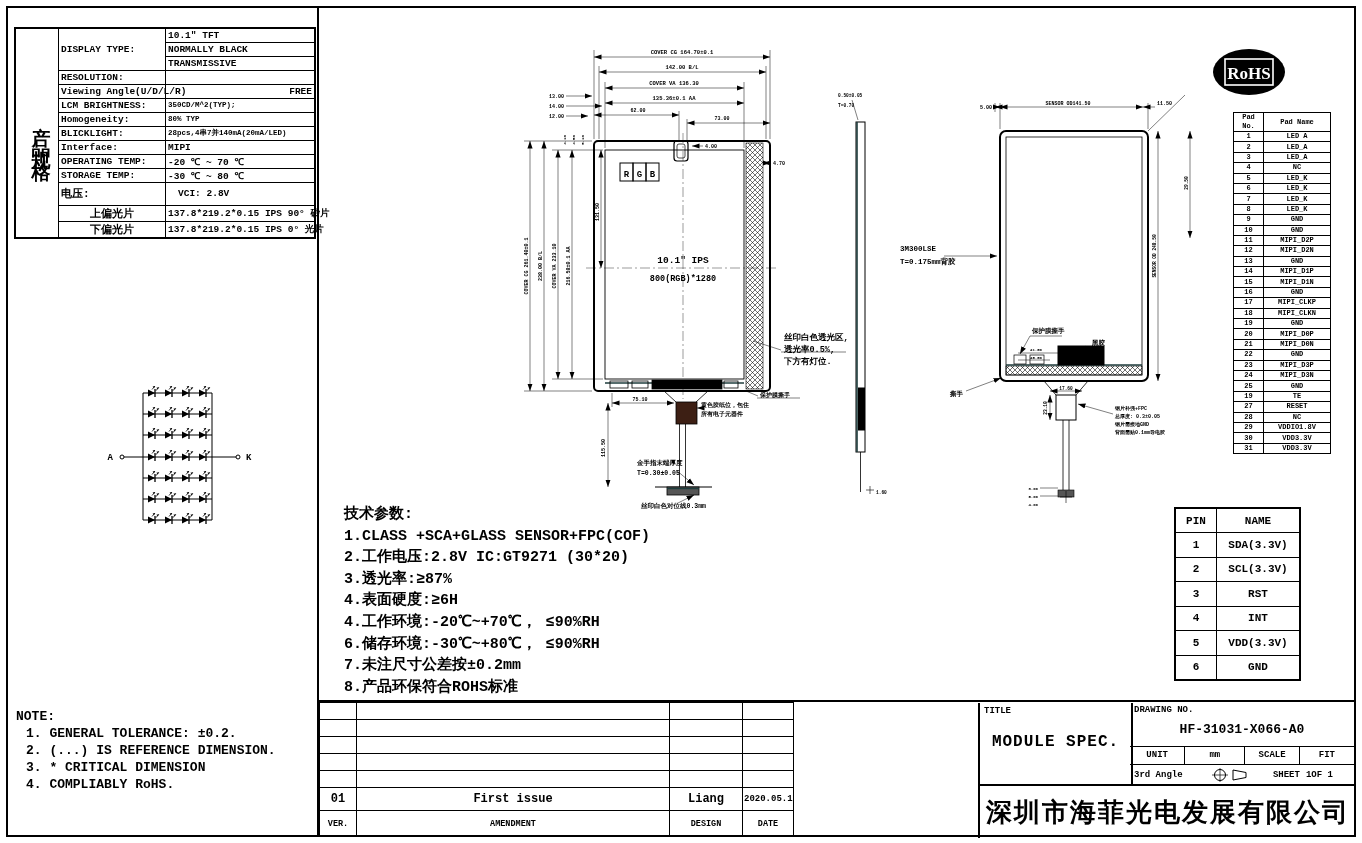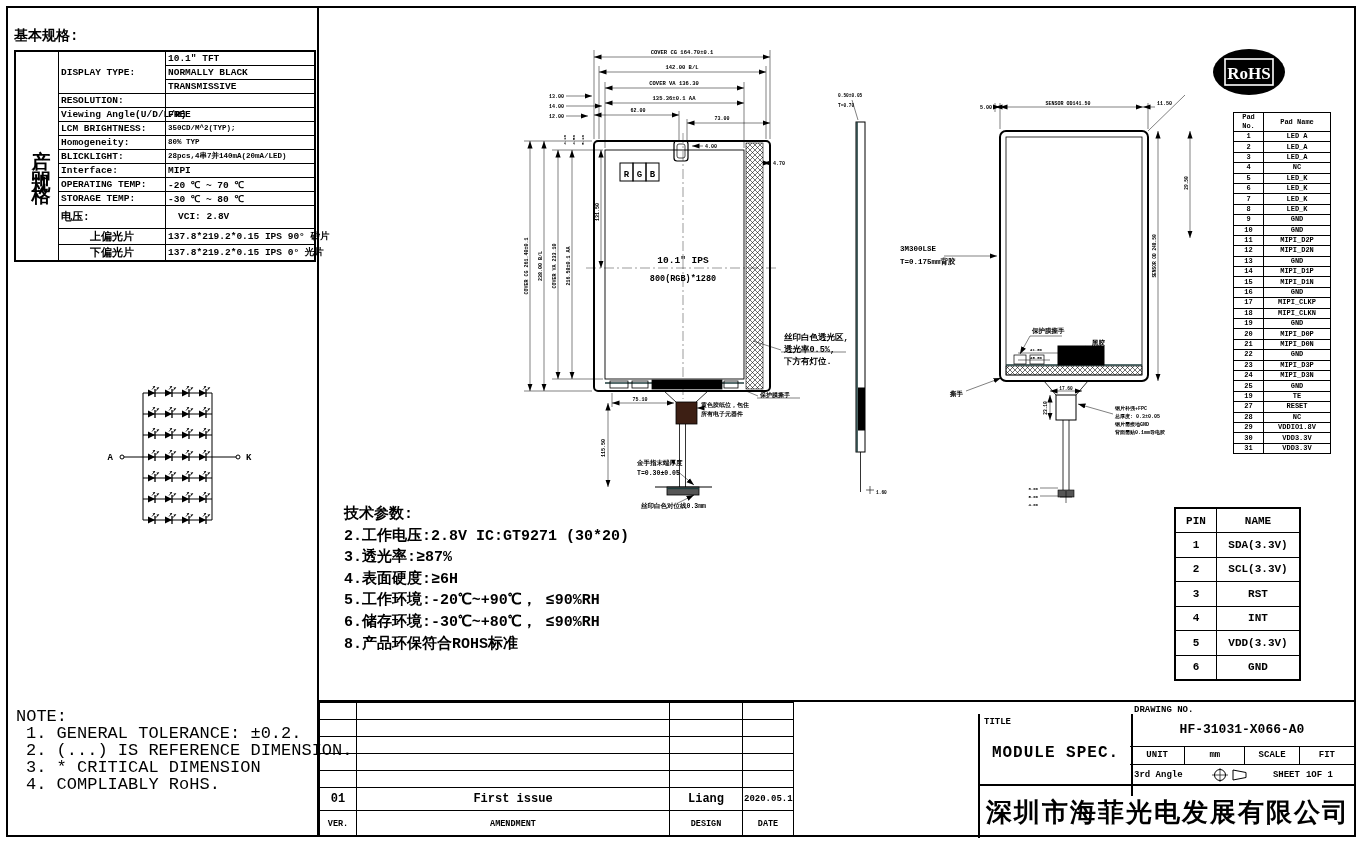--- a/index.html
+++ b/index.html
@@ -18,21 +18,21 @@
              writing-mode:vertical-lr;text-orientation:upright;padding:6px 0 0 6px !important;}
   .spec-table .lab{width:102px;font-size:9.5px;}
   .spec-table .val{font-size:9.5px;}
   .spec-table .vs{font-size:7.5px;}
   .spec-table .cjk{font-size:11px;margin-top:40px;}
   .spec-table tr{height:14px;}
   tr.h23{height:23px;}
   
   .tech{position:absolute;left:344px;top:504px;font-weight:bold;font-size:15px;line-height:21.6px;}
   
-  .note{position:absolute;left:16px;top:708px;font-weight:normal;font-size:17px;line-height:17px;}
+  .note{position:absolute;left:16px;top:708px;font-weight:bold;font-size:13px;line-height:17px;}
   .note .items{padding-left:10px;}
   
   .pad-wrap{position:absolute;left:1233px;top:112px;}
   .pad-table{border:1.5px solid #000;}
   .pad-table th,.pad-table td{border:1px solid #000;font-size:7px;font-weight:bold;padding:0 1px;text-align:center;height:9.4px;line-height:9px;}
   .pad-table th{height:10px;}
   .pad-table .c1{width:27px;}
   .pad-table .c2{width:64px;}
   
   .pin-wrap{position:absolute;left:1174px;top:507px;}
@@ -51,21 +51,21 @@
   .rev-table tr.entry{height:23px;font-size:12px;}
   .rev-table tr.hdr{height:26px;font-size:8.5px;}
   .rev-table .date{font-size:9px;}
   .appr{position:absolute;left:462px;top:0;width:197px;height:134px;}
   .appr table{width:197px;height:134px;table-layout:fixed;}
   .appr td{border:1px solid #000;font-weight:bold;text-align:center;}
   .appr .ac1{width:72px;font-size:8px;}
   .appr .ac2{width:125px;font-size:12px;}
   .appr tr{height:19px;}
   .appr tr.fill{height:58px;}
-  .tcell{position:absolute;left:659px;top:12px;width:151px;height:82px;border-left:2px solid #000;border-right:2px solid #000;}
+  .tcell{position:absolute;left:659px;top:1px;width:151px;height:82px;border-left:2px solid #000;border-right:2px solid #000;}
   .tcell .mini{position:absolute;left:4px;top:3px;font-size:9px;font-weight:bold;}
   .tcell .big{position:absolute;left:0;top:30px;width:100%;text-align:center;font-size:16px;font-weight:bold;letter-spacing:1px;}
   .rinfo{position:absolute;left:811px;top:0;width:224px;height:82px;}
   .dn{position:absolute;left:0;top:0;width:224px;height:44px;border-bottom:1px solid #000;}
   .dn .mini{position:absolute;left:4px;top:3px;font-size:9px;font-weight:bold;text-align:center;}
   .dn .val{position:absolute;left:0;top:20px;width:100%;text-align:center;font-size:13px;font-weight:bold;}
   .urow{position:absolute;left:0;top:44px;width:224px;height:19px;display:flex;}
   .urow div{border-right:1px solid #000;border-bottom:1px solid #000;font-size:9px;font-weight:bold;display:flex;align-items:center;justify-content:center;}
   .urow div:last-child{border-right:none;}
   .arow{position:absolute;left:0;top:63px;width:224px;height:19px;display:flex;}
@@ -77,41 +77,40 @@
   .draw{position:absolute;left:0;top:0;}
   .rohs{position:absolute;left:1210px;top:46px;}
 </style>
 </head>
 <body>
 
 <div class="frame"></div>
 <div class="vline"></div>
 
 <div class="spec-wrap">
-  <div class="spec-head">基本规格:</div>
   <table class="spec-table">
     <tbody>
         <tr>
       <td class="side-cell" rowspan="14">产品规格</td>
       <td class="lab" rowspan="3">DISPLAY TYPE:</td>
       <td class="val">10.1" TFT</td>
     </tr>
     <tr>
           <td class="val">NORMALLY BLACK</td>
         </tr>
     <tr>
           <td class="val">TRANSMISSIVE</td>
         </tr>
     <tr>
           <td class="lab">RESOLUTION:</td>
         <td class="val"></td>
         </tr>
     <tr>
           <td class="lab">Viewing Angle(U/D/L/R)</td>
-        <td class="val" style="text-align:left">FREE</td>
+        <td class="val" style="text-align:right">FREE</td>
         </tr>
     <tr>
           <td class="lab">LCM BRIGHTNESS:</td>
         <td class="val vs">350CD/M^2(TYP);</td>
         </tr>
     <tr>
           <td class="lab">Homogeneity:</td>
         <td class="val vs">80% TYP</td>
         </tr>
     <tr>
@@ -143,25 +142,27 @@
         <td class="val">137.8*219.2*0.15 IPS 0° 光片</td>
         </tr>
   </tbody>
     </table>
 </div>
 
 <div class="tech">
   <div>技术参数:</div>
   <div>
 
+  <div>1.CLASS +SCA+GLASS SENSOR+FPC(COF)</div>
       <div>2.工作电压:2.8V  IC:GT9271 (30*20)</div>
       <div>3.透光率:≥87%</div>
       <div>4.表面硬度:≥6H</div>
-      <div>5.工作环境:-20℃~+90℃， ≤90%RH</div>
+      <div>4.工作环境:-20℃~+70℃， ≤90%RH</div>
       <div>6.储存环境:-30℃~+80℃， ≤90%RH</div>
+      <div>7.未注尺寸公差按±0.2mm</div>
       <div>8.产品环保符合ROHS标准</div>
     </div>
 </div>
 
 <div class="note">
   <div>NOTE:</div>
   <div class="items">
 
   <div>1. GENERAL TOLERANCE: ±0.2.</div>
       <div>2. (...) IS REFERENCE DIMENSION.</div>

